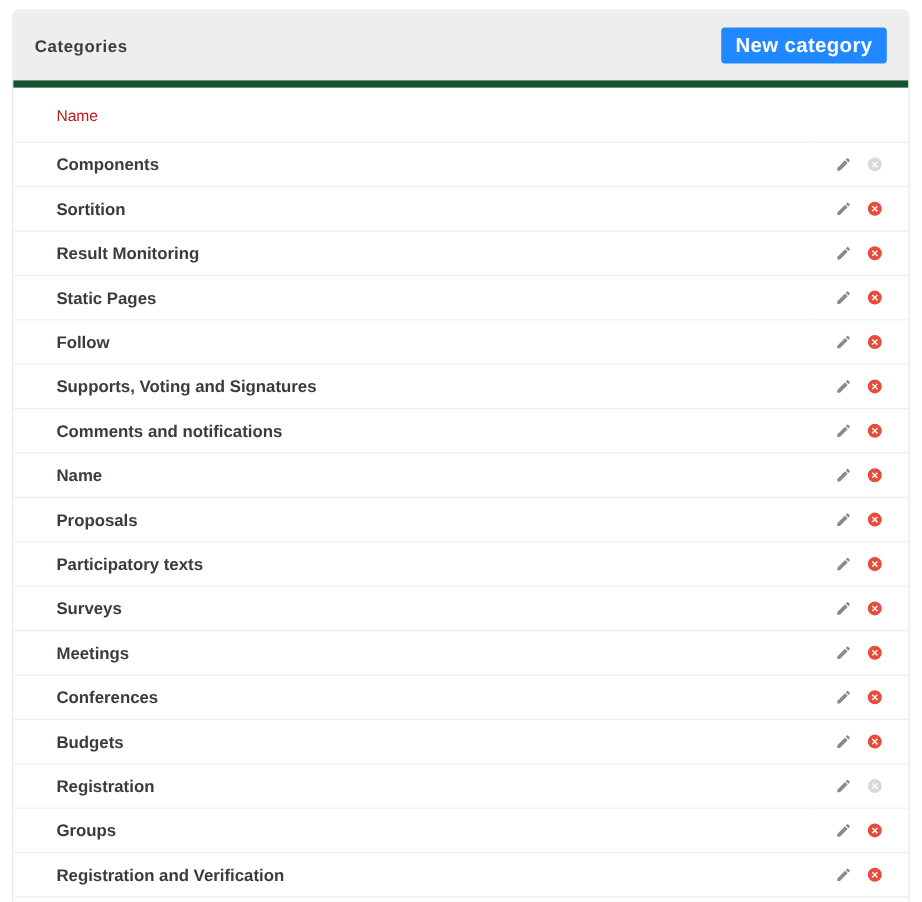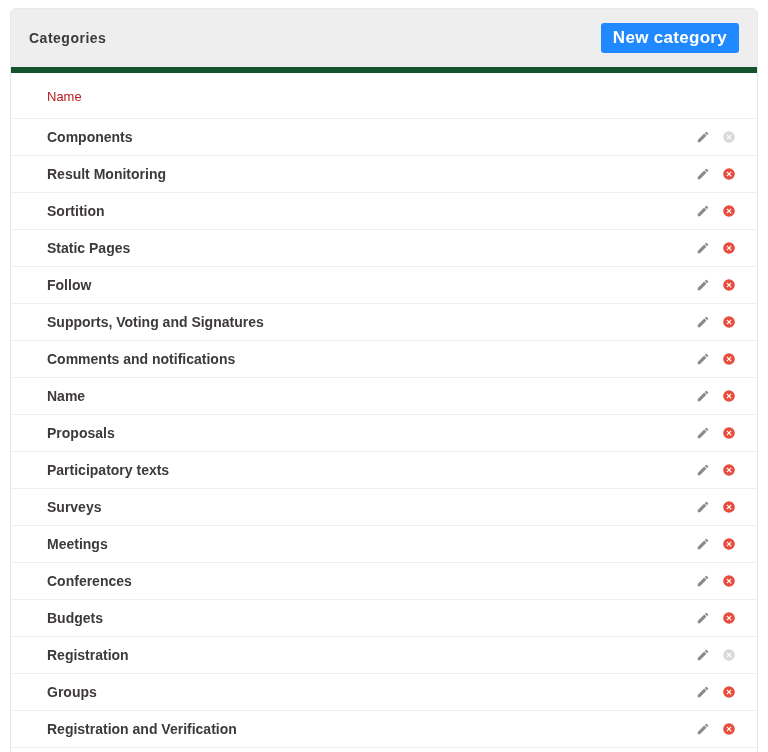--- a/index.html
+++ b/index.html
@@ -108,33 +108,33 @@
               <svg width="14" height="14" viewBox="0 0 24 24">
                 <path class="edit-icon" d="M3 17.25V21h3.75l11.06-11.06-3.75-3.75L3 17.25zM20.71 7.04a1 1 0 0 0 0-1.41l-2.34-2.34a1 1 0 0 0-1.41 0l-1.83 1.83 3.75 3.75 1.83-1.83z"></path>
               </svg>
             </span><span class="icon-btn">
               <svg width="14" height="14" viewBox="0 0 24 24">
                 <path class="del-disabled" d="M12 2a10 10 0 1 0 0 20 10 10 0 0 0 0-20zm4.3 13.3-1.4 1.4L12 13.4l-2.9 2.9-1.4-1.4L10.6 12 7.7 9.1l1.4-1.4L12 10.6l2.9-2.9 1.4 1.4L13.4 12l2.9 2.9z"></path>
               </svg>
             </span></td>
         </tr>
         <tr>
+          <td>Sortition</td>
+          <td class="actions"><span class="icon-btn">
+              <svg width="14" height="14" viewBox="0 0 24 24">
+                <path class="edit-icon" d="M3 17.25V21h3.75l11.06-11.06-3.75-3.75L3 17.25zM20.71 7.04a1 1 0 0 0 0-1.41l-2.34-2.34a1 1 0 0 0-1.41 0l-1.83 1.83 3.75 3.75 1.83-1.83z"></path>
+              </svg>
+            </span><span class="icon-btn">
+              <svg width="14" height="14" viewBox="0 0 24 24">
+                <path class="del-active" d="M12 2a10 10 0 1 0 0 20 10 10 0 0 0 0-20zm4.3 13.3-1.4 1.4L12 13.4l-2.9 2.9-1.4-1.4L10.6 12 7.7 9.1l1.4-1.4L12 10.6l2.9-2.9 1.4 1.4L13.4 12l2.9 2.9z"></path>
+              </svg>
+            </span></td>
+        </tr>
+        <tr>
           <td>Result Monitoring</td>
-          <td class="actions"><span class="icon-btn">
-              <svg width="14" height="14" viewBox="0 0 24 24">
-                <path class="edit-icon" d="M3 17.25V21h3.75l11.06-11.06-3.75-3.75L3 17.25zM20.71 7.04a1 1 0 0 0 0-1.41l-2.34-2.34a1 1 0 0 0-1.41 0l-1.83 1.83 3.75 3.75 1.83-1.83z"></path>
-              </svg>
-            </span><span class="icon-btn">
-              <svg width="14" height="14" viewBox="0 0 24 24">
-                <path class="del-active" d="M12 2a10 10 0 1 0 0 20 10 10 0 0 0 0-20zm4.3 13.3-1.4 1.4L12 13.4l-2.9 2.9-1.4-1.4L10.6 12 7.7 9.1l1.4-1.4L12 10.6l2.9-2.9 1.4 1.4L13.4 12l2.9 2.9z"></path>
-              </svg>
-            </span></td>
-        </tr>
-        <tr>
-          <td>Sortition</td>
           <td class="actions"><span class="icon-btn">
               <svg width="14" height="14" viewBox="0 0 24 24">
                 <path class="edit-icon" d="M3 17.25V21h3.75l11.06-11.06-3.75-3.75L3 17.25zM20.71 7.04a1 1 0 0 0 0-1.41l-2.34-2.34a1 1 0 0 0-1.41 0l-1.83 1.83 3.75 3.75 1.83-1.83z"></path>
               </svg>
             </span><span class="icon-btn">
               <svg width="14" height="14" viewBox="0 0 24 24">
                 <path class="del-active" d="M12 2a10 10 0 1 0 0 20 10 10 0 0 0 0-20zm4.3 13.3-1.4 1.4L12 13.4l-2.9 2.9-1.4-1.4L10.6 12 7.7 9.1l1.4-1.4L12 10.6l2.9-2.9 1.4 1.4L13.4 12l2.9 2.9z"></path>
               </svg>
             </span></td>
         </tr>

